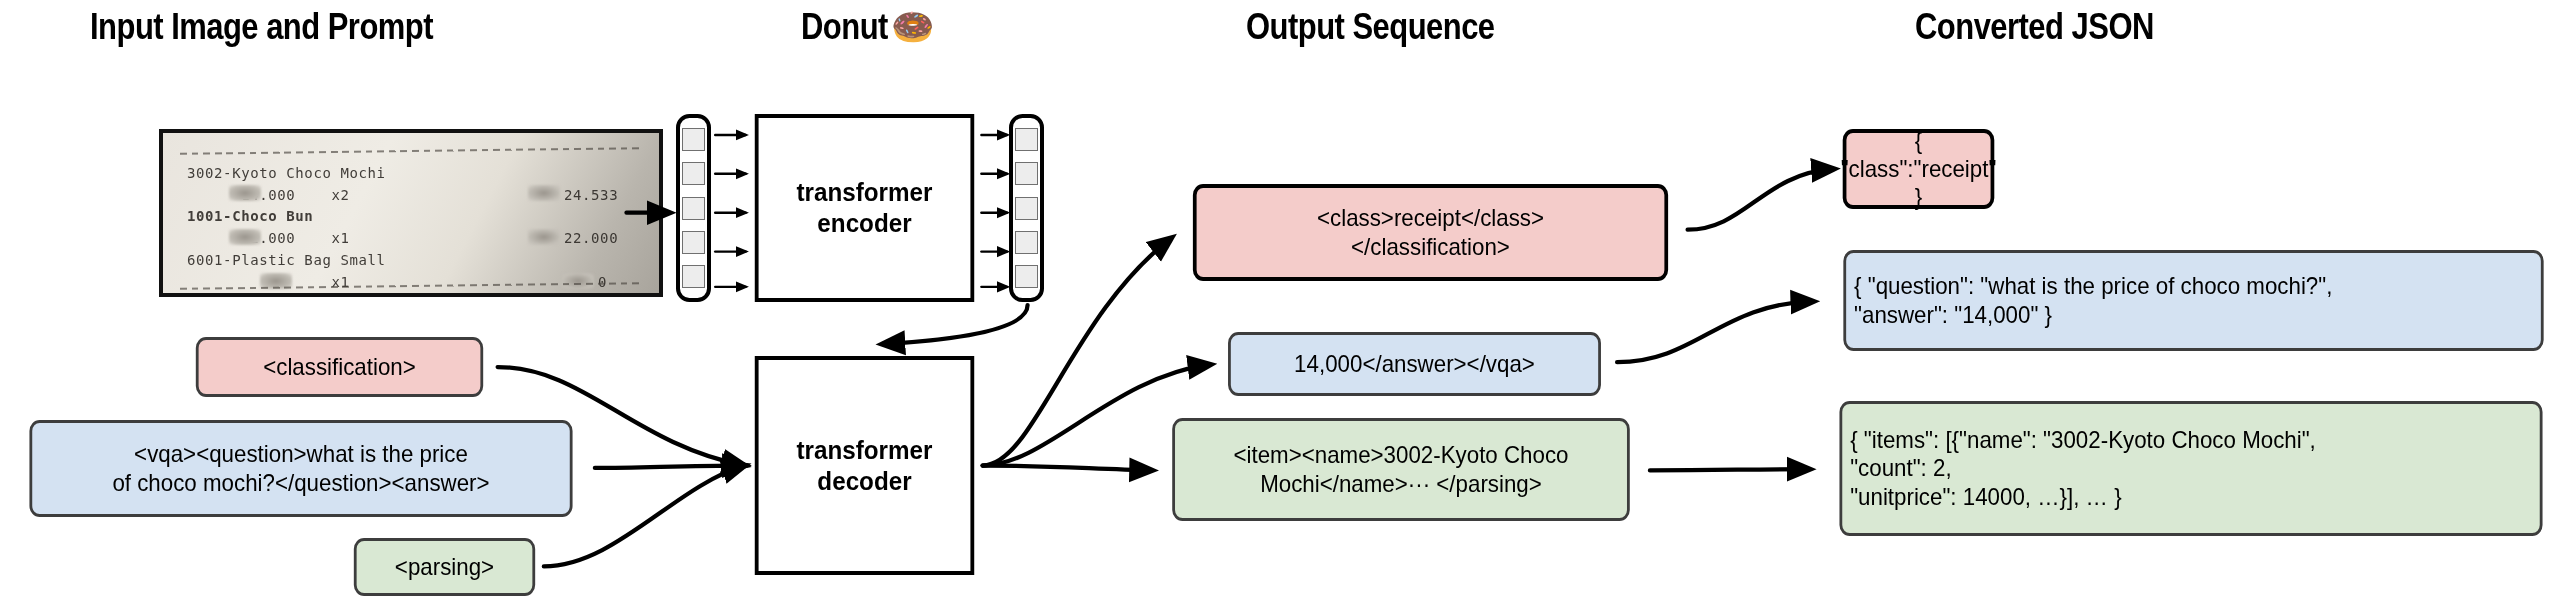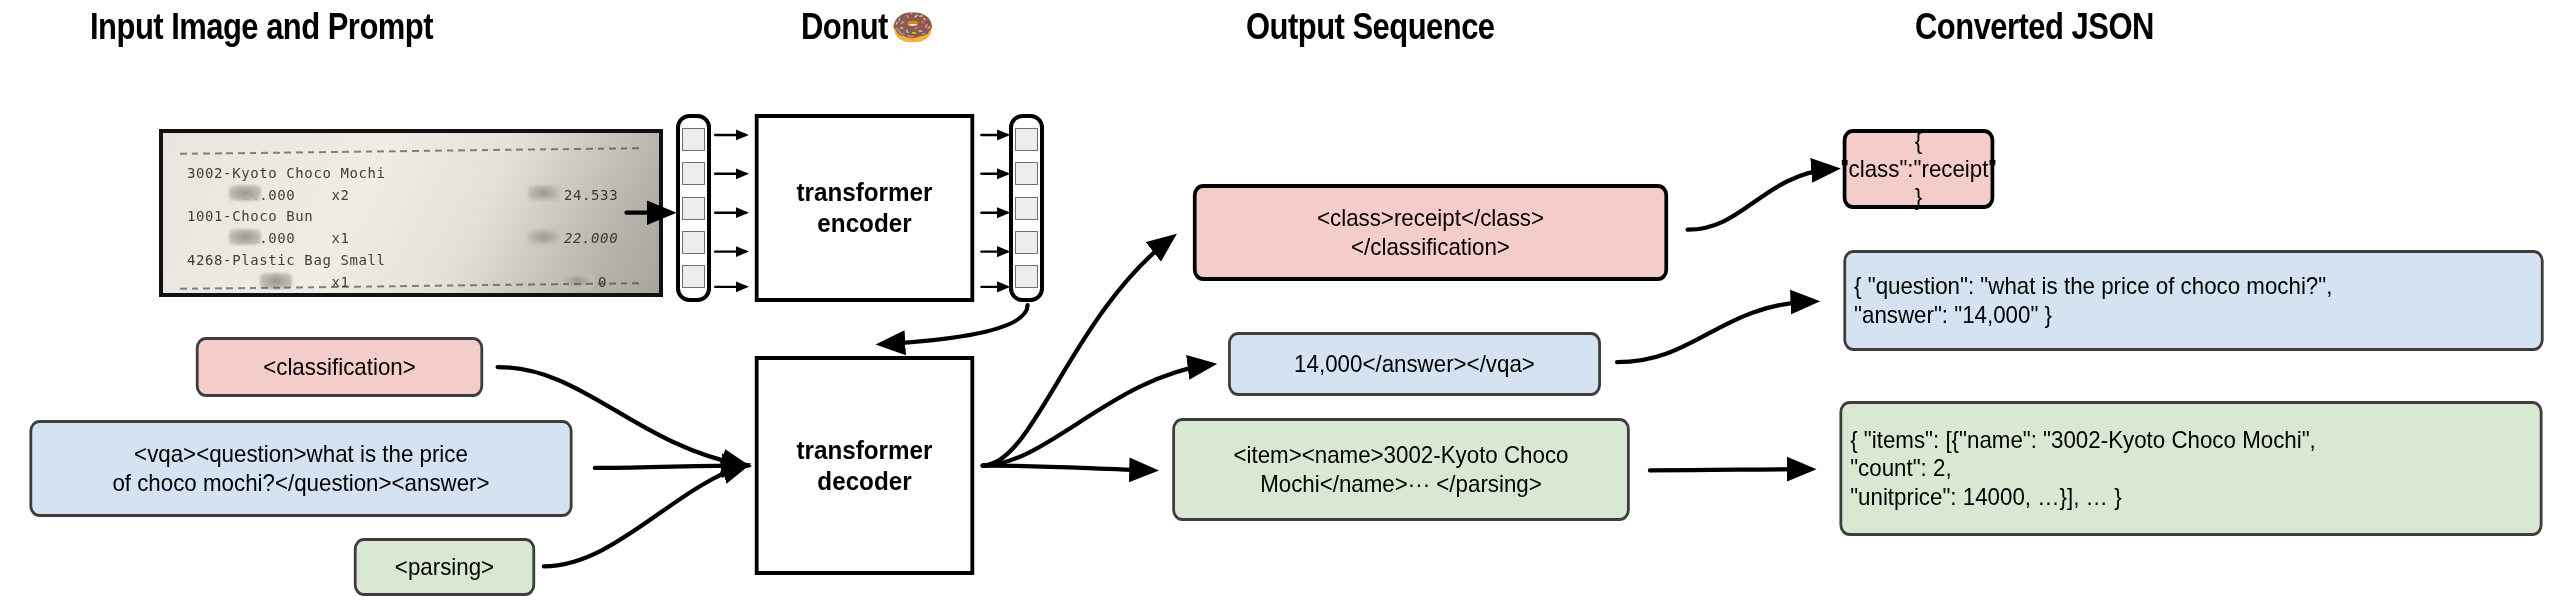--- a/index.html
+++ b/index.html
@@ -112,27 +112,27 @@
 
   <div class="col-title" id="title-donut"><span>Donut</span><span class="donut-emoji">🍩</span></div>
 
   <div class="col-title" id="title-output">Output Sequence</div>
   <div class="col-title" id="title-json">Converted JSON</div>
 
   <div id="receipt">
     <div class="rcp-dash" style="top:17px;"></div>
     <div class="rcp-line" style="left:24px;top:32px;">3002-Kyoto Choco Mochi</div>
     <div class="rcp-line" style="left:24px;top:54px;">      14.000    x2</div>
-    <div class="rcp-line" style="left:24px;top:75px;">1001-Choco Bun</div>
+    <div class="rcp-line" style="left:24px;top:75px;font-weight:bold;">1001-Choco Bun</div>
     <div class="rcp-line" style="left:24px;top:97px;">      22.000    x1</div>
-    <div class="rcp-line" style="left:24px;top:119px;">4268-Plastic Bag Small</div>
+    <div class="rcp-line" style="left:24px;top:119px;">6001-Plastic Bag Small</div>
     <div class="rcp-line" style="left:24px;top:141px;">         0      x1</div>
 
     <div class="rcp-line" style="left:401px;top:54px;">24.533</div>
-    <div class="rcp-line" style="left:401px;top:97px;font-style:italic;">22.000</div>
+    <div class="rcp-line" style="left:401px;top:97px;">22.000</div>
     <div class="rcp-line" style="left:435px;top:141px;">0</div>
 
     <div class="blurmark" style="left:66px;top:52px;"></div>
     <div class="blurmark" style="left:66px;top:96px;"></div>
     <div class="blurmark" style="left:97px;top:140px;"></div>
     <div class="blurmark" style="left:365px;top:52px;"></div>
     <div class="blurmark" style="left:365px;top:96px;"></div>
     <div class="blurmark" style="left:399px;top:140px;"></div>
     <div class="rcp-dash" style="top:152px;"></div>
   </div>

